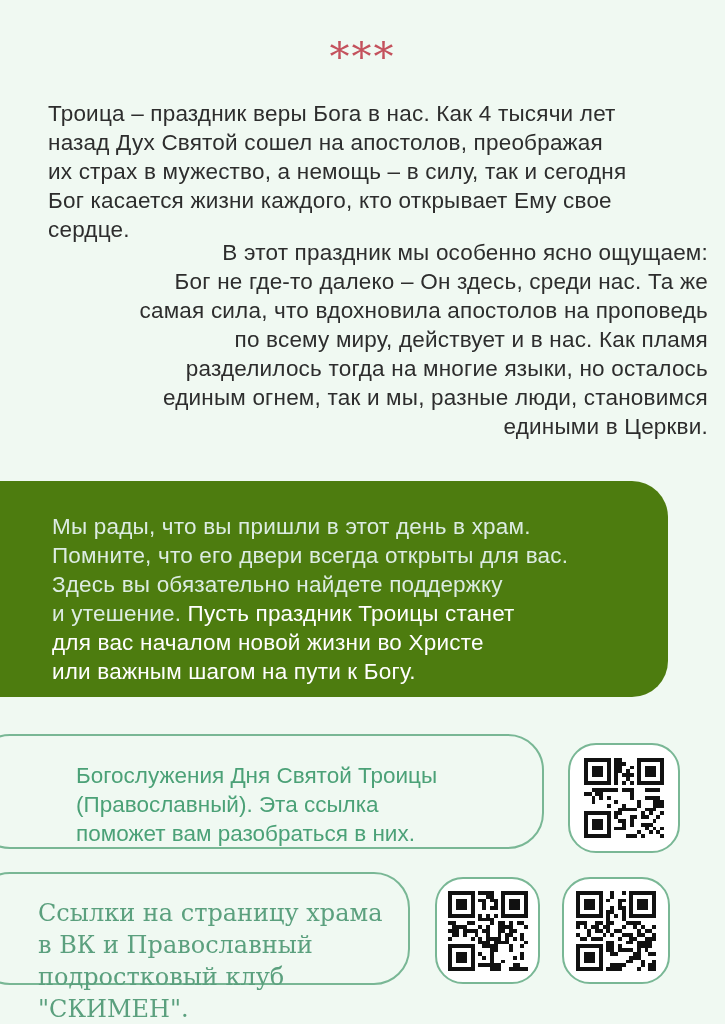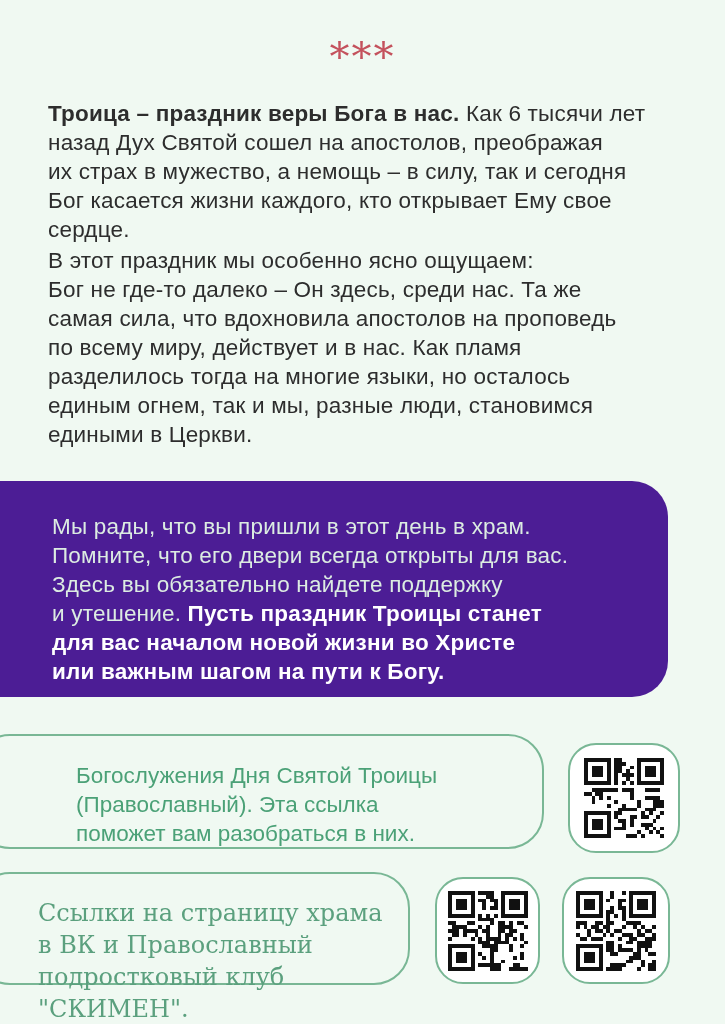--- a/index.html
+++ b/index.html
@@ -19,26 +19,26 @@
     color:#c4525d;
   }
   .para{
     position:absolute;
     white-space:pre-line;
     font-size:22.5px;line-height:29px;
     color:#2d2d2d;
     letter-spacing:0.2px;
   }
   #para1{left:48px;top:99px;width:660px;}
-  #para2{left:48px;top:246px;width:660px;}
-  .bold{font-weight:bold;}
+  #para2{left:48px;top:238px;width:660px;text-align:right;}
+  .bold{font-weight:normal;}
   .welcome{
     position:absolute;left:0;top:481px;
     width:668px;height:216px;
-    background:#4c1d95;
+    background:#4d7c0f;
     border-radius:0 36px 36px 0;
     box-sizing:border-box;
     padding:31px 40px 0 52px;
     color:#dcece2;
     white-space:pre-line;
     font-size:22.5px;line-height:29px;
     letter-spacing:0.2px;
   }
   .welcome .bold{color:#ffffff;}
   .link-box{
@@ -76,21 +76,21 @@
   .qr{width:80px;height:80px;}
   .qr svg{display:block;width:100%;height:100%;}
 </style>
 </head>
 <body>
 
 <div class="page">
 
   <div class="stars">***</div>
 
-  <div class="para" id="para1"><span class="bold">Троица – праздник веры Бога в нас.</span><span> Как 6 тысячи лет
+  <div class="para" id="para1"><span class="bold">Троица – праздник веры Бога в нас.</span><span> Как 4 тысячи лет
 назад Дух Святой сошел на апостолов, преображая
 их страх в мужество, а немощь – в силу, так и сегодня
 Бог касается жизни каждого, кто открывает Ему свое
 сердце.</span></div>
 
   <div class="para" id="para2">В этот праздник мы особенно ясно ощущаем:
 Бог не где-то далеко – Он здесь, среди нас. Та же
 самая сила, что вдохновила апостолов на проповедь
 по всему миру, действует и в нас. Как пламя
 разделилось тогда на многие языки, но осталось

